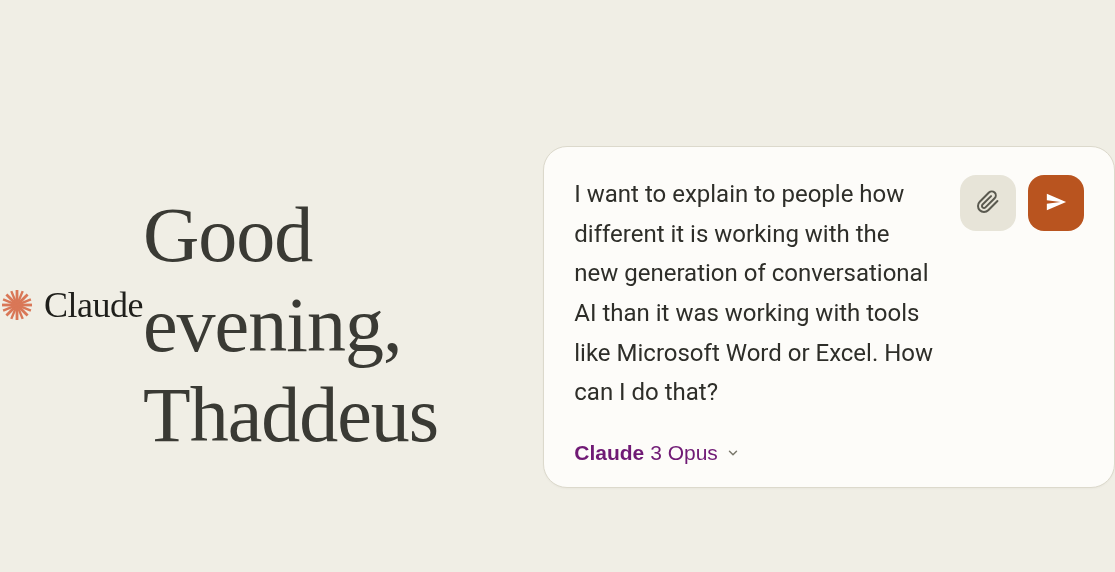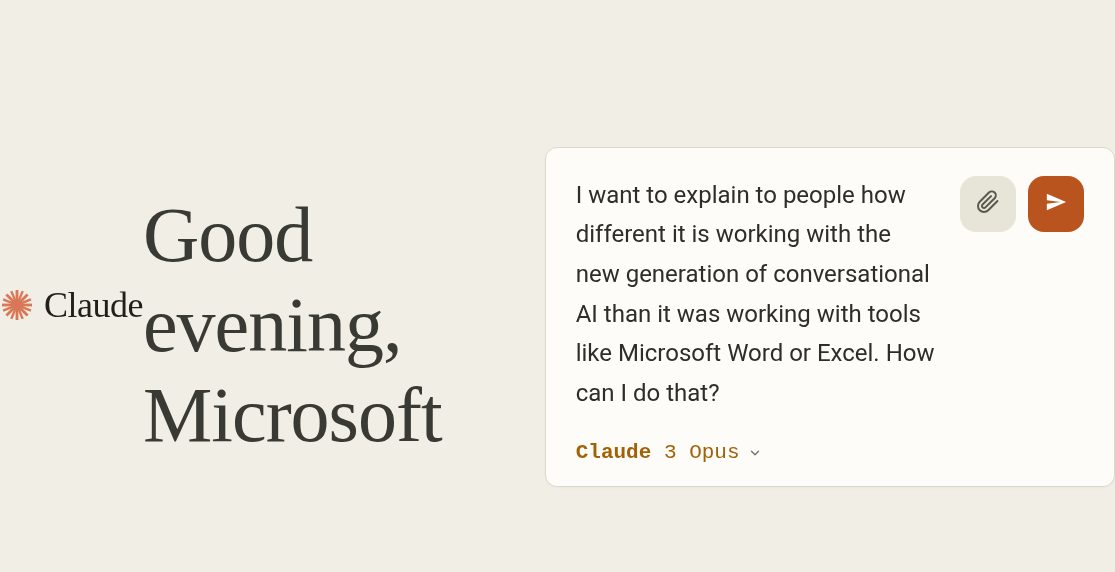--- a/index.html
+++ b/index.html
@@ -48,21 +48,21 @@
       font-weight: 400;
       color: #3a3a34;
       margin-top: 78px;
       letter-spacing: -1px;
     }
     .input-box {
       width: 1028px;
       margin-top: 62px;
       background: #fdfcf9;
       border: 1px solid #dcd9cc;
-      border-radius: 12px;
+      border-radius: 24px;
       padding: 28px 30px 22px 30px;
       position: relative;
       box-shadow: 0 1px 2px rgba(0,0,0,0.03);
     }
     .input-row {
       display: flex;
       align-items: flex-start;
       gap: 14px;
     }
     .prompt-text {
@@ -106,23 +106,23 @@
     }
     .model-selector {
       display: flex;
       align-items: center;
       gap: 8px;
       margin-top: 28px;
       cursor: pointer;
       width: fit-content;
     }
     .model-name {
-      font-family: Liberation Mono, monospace;
+      font-family: Liberation Sans, sans-serif;
       font-size: 21px;
-      color: #a16207;
+      color: #701a75;
     }
     .model-name .bold {
       font-weight: 600;
     }
     .chevron {
       width: 14px;
       height: 14px;
       display: flex;
       align-items: center;
       justify-content: center;
@@ -143,21 +143,21 @@
           <line x1="-5.7" y1="-13.9" x2="5.7" y2="13.9" stroke="#d97757" stroke-width="2.4"></line>
           <line x1="5.7" y1="-13.9" x2="-5.7" y2="13.9" stroke="#d97757" stroke-width="2.4"></line>
           <line x1="-13.9" y1="-5.7" x2="13.9" y2="5.7" stroke="#d97757" stroke-width="2.4"></line>
           <line x1="-13.9" y1="5.7" x2="13.9" y2="-5.7" stroke="#d97757" stroke-width="2.4"></line>
         </g>
       </svg>
     </span>
     <span class="logo-text">Claude</span>
   </div>
 
-  <div class="greeting">Good evening, Microsoft</div>
+  <div class="greeting">Good evening, Thaddeus</div>
 
   <div class="input-box">
     <div class="input-row">
       <div class="prompt-text">I want to explain to people how different it is working with the new generation of conversational AI than it was working with tools like Microsoft Word or Excel. How can I do that?</div>
       <div class="button-group">
         <button class="attach-button">
           <span>
             <svg width="24" height="24" viewBox="0 0 24 24" fill="none" stroke="#5a594f" stroke-width="2" stroke-linecap="round" stroke-linejoin="round">
               <path d="M21.44 11.05l-9.19 9.19a6 6 0 0 1-8.49-8.49l9.19-9.19a4 4 0 0 1 5.66 5.66l-9.2 9.19a2 2 0 0 1-2.83-2.83l8.49-8.48"></path>
             </svg>

